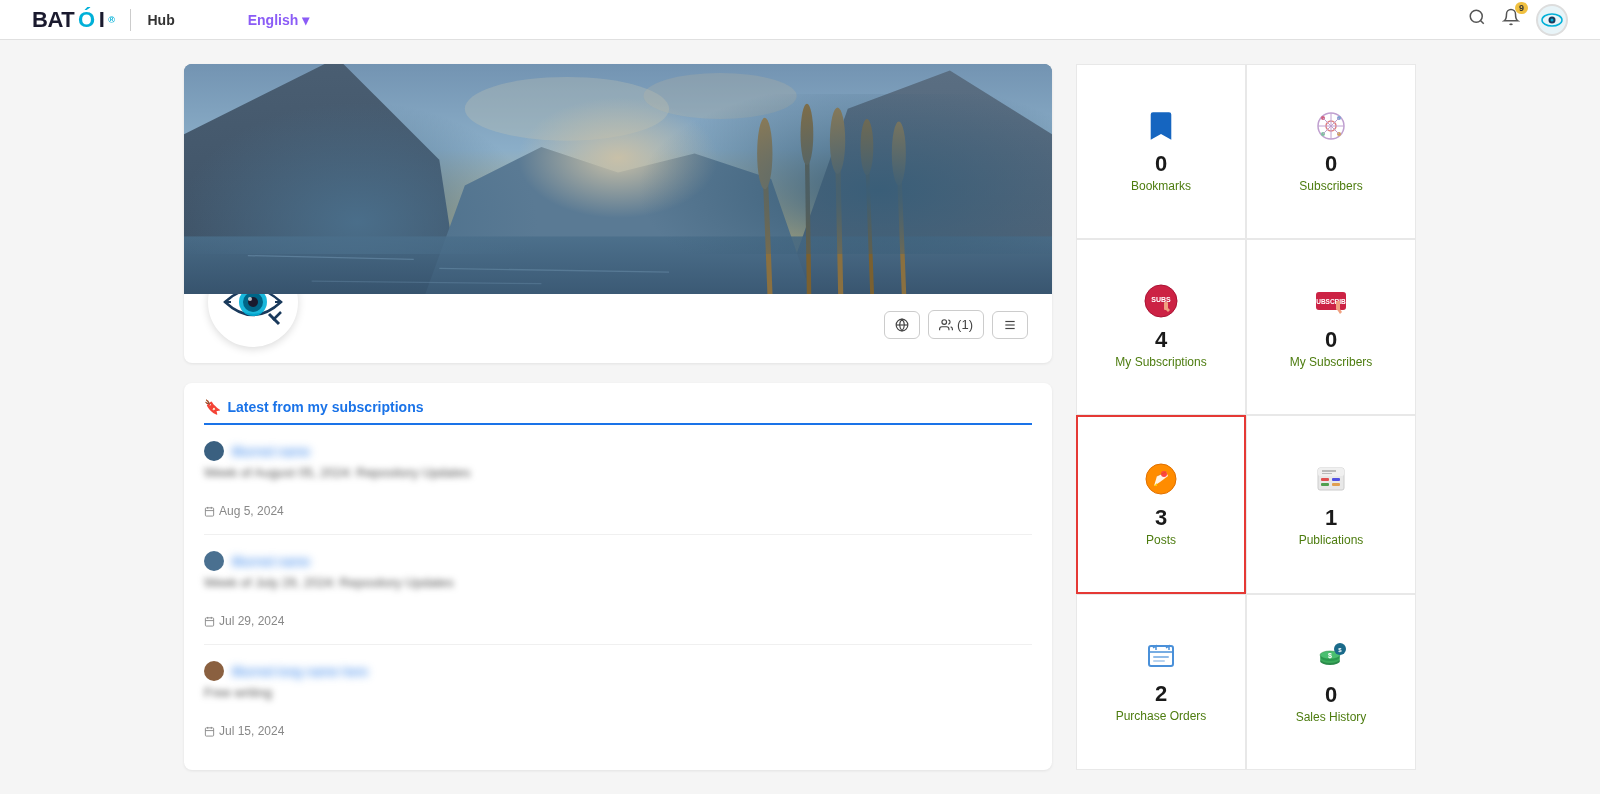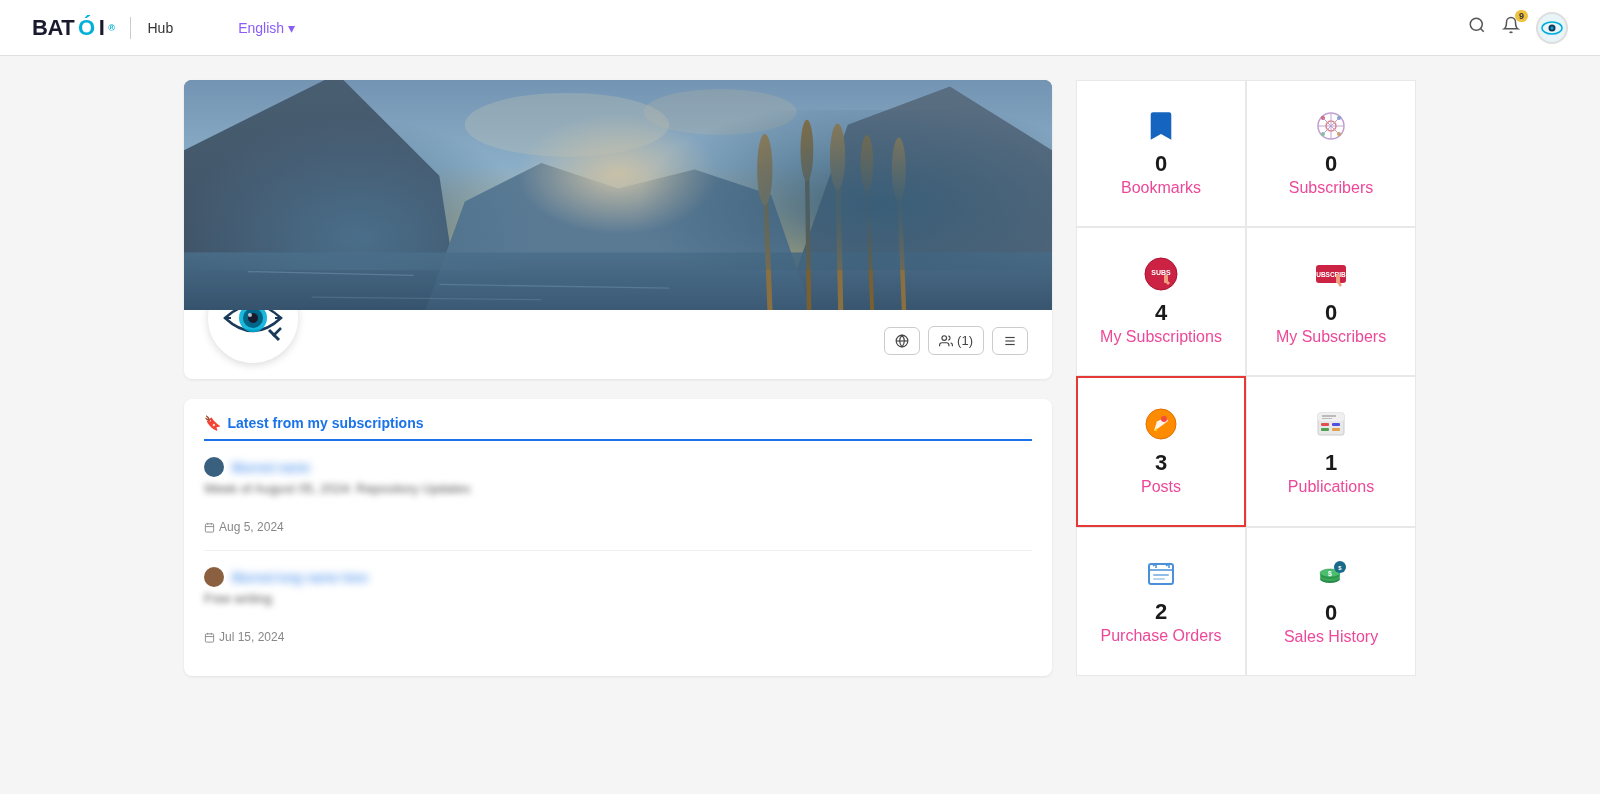--- a/index.html
+++ b/index.html
@@ -5,38 +5,38 @@
     * { box-sizing: border-box; margin: 0; padding: 0; }
     body { font-family: -apple-system, BlinkMacSystemFont, 'Segoe UI', sans-serif; background: #f5f5f5; min-height: 794px; }
 
     
     .header {
       background: #fff;
       border-bottom: 1px solid #e0e0e0;
       display: flex;
       align-items: center;
       padding: 0 32px;
-      height: 56px;
+      height: 40px;
       position: sticky;
       top: 0;
       z-index: 100;
     }
     .header-logo {
       display: flex;
       align-items: center;
       gap: 4px;
       font-weight: 900;
       font-size: 22px;
       letter-spacing: -0.5px;
     }
     .logo-bat { color: #1a1a2e; }
     .logo-oi { color: #00b0d8; }
     .logo-reg { color: #00b0d8; font-size: 9px; vertical-align: super; }
     .header-divider { width: 1px; height: 22px; background: #ccc; margin: 0 16px; }
-    .header-nav { display: flex; align-items: center; gap: 24px; }
+    .header-nav { display: flex; align-items: center; gap: 32px; font-weight: bold; }
     .header-nav a { text-decoration: none; color: #333; font-size: 14px; }
     .header-nav .lang { display: flex; align-items: center; gap: 4px; cursor: pointer; color: #8b5cf6; font-size: 14px; margin-left: 41px; }
     .header-right { margin-left: auto; display: flex; align-items: center; gap: 16px; }
     .header-icon { cursor: pointer; color: #555; font-size: 18px; position: relative; }
     .notif-badge {
       position: absolute;
       top: -6px; right: -8px;
       background: #f0c040;
       color: #333;
       border-radius: 10px;
@@ -166,21 +166,21 @@
       padding: 20px 12px;
       cursor: pointer;
       transition: background 0.15s;
       min-height: 120px;
     }
     .stat-card.highlighted {
       border: 2px solid #e53935;
     }
     .stat-icon { font-size: 28px; margin-bottom: 6px; line-height: 1; }
     .stat-number { font-size: 22px; font-weight: 700; color: #1a1a1a; line-height: 1; margin-bottom: 4px; }
-    .stat-label { font-size: 16px; color: #ec4899; text-align: center; }
+    .stat-label { font-size: 12px; color: #4d7c0f; text-align: center; }
 
     
     .icon-bookmark { color: #1565c0; font-size: 28px; }
 
     
     .blurred { filter: blur(4px); color: #1a73e8; font-size: 13px; font-weight: 500; }
   </style>
 </head>
 <body>
 
@@ -350,20 +350,36 @@
           <svg width="11" height="11" viewBox="0 0 24 24" fill="none" stroke="#888" stroke-width="2">
               <rect x="3" y="4" width="18" height="18" rx="2"></rect>
               <line x1="16" y1="2" x2="16" y2="6"></line>
               <line x1="8" y1="2" x2="8" y2="6"></line>
               <line x1="3" y1="10" x2="21" y2="10"></line>
             </svg>
           <span>Aug 5, 2024</span>
         </div>
       </div>
 
+      <div class="feed-item">
+        <div class="feed-item-author">
+          <div class="feed-author-avatar" style="width:20px;height:20px;border-radius:50%;background:#4a7090;flex-shrink:0;"></div>
+          <span class="blurred">Blurred name</span>
+        </div>
+        <div class="feed-item-title">Week of July 29, 2024: Repository Updates</div>
+        <div class="feed-item-date">
+          <svg width="11" height="11" viewBox="0 0 24 24" fill="none" stroke="#888" stroke-width="2">
+              <rect x="3" y="4" width="18" height="18" rx="2"></rect>
+              <line x1="16" y1="2" x2="16" y2="6"></line>
+              <line x1="8" y1="2" x2="8" y2="6"></line>
+              <line x1="3" y1="10" x2="21" y2="10"></line>
+            </svg>
+          <span>Jul 29, 2024</span>
+        </div>
+      </div>
 
 
       <div class="feed-item">
         <div class="feed-item-author">
           <div style="width:20px;height:20px;border-radius:50%;overflow:hidden;flex-shrink:0;background:#8a6040;"></div>
           <span class="blurred">Blurred long name here</span>
         </div>
         <div class="feed-item-title">Free writing</div>
         <div class="feed-item-date">
           <svg width="11" height="11" viewBox="0 0 24 24" fill="none" stroke="#888" stroke-width="2">

